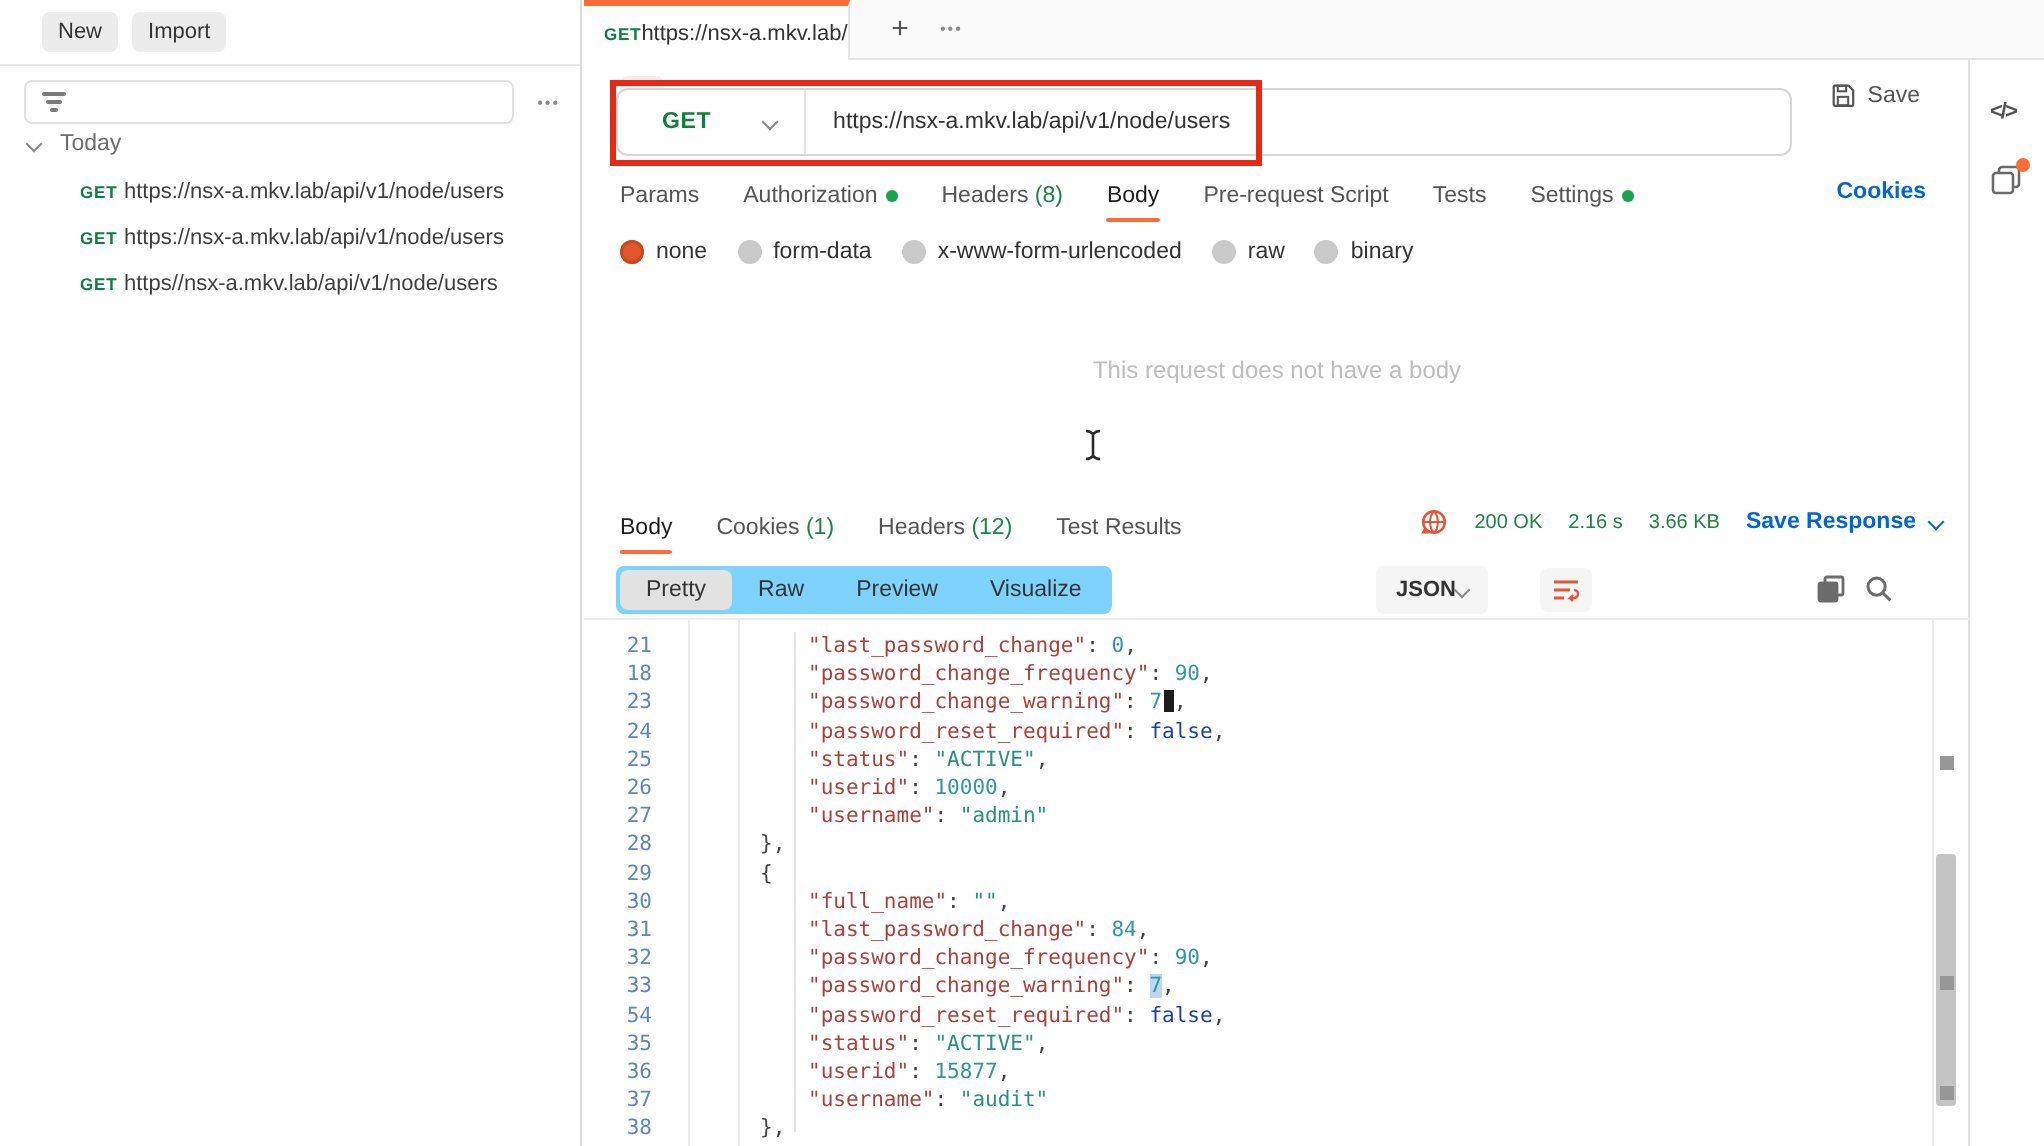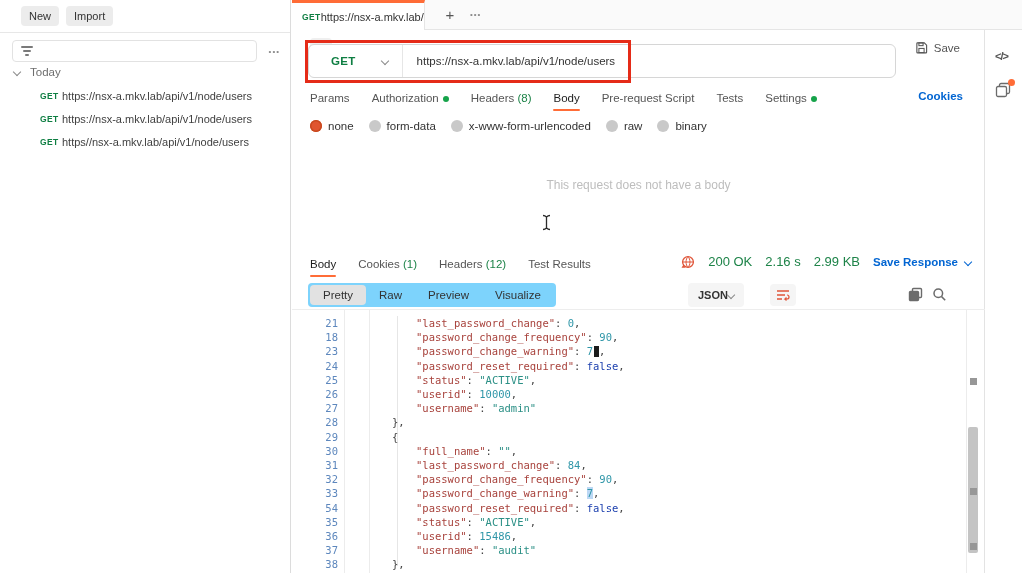--- a/index.html
+++ b/index.html
@@ -82,40 +82,40 @@
   .radio-opt { display:flex; align-items:center; gap:6px; cursor:pointer; }
   .radio { width:12px; height:12px; border-radius:50%; background:#c9c9c9; }
   .radio.sel { background:#e0552f; box-shadow:inset 0 0 0 1.5px #c8491f; }
   .radio-label { font-size:11.5px; color:#333; }
 
   #empty-body { position:absolute; left:0; top:178px; width:693px; text-align:center; font-size:12px; color:#bdbdbd; }
 
   
   #resp-tabs-row { position:absolute; left:0; top:250px; width:693px; height:28px; }
   #resp-meta { position:absolute; right:14px; top:4px; display:flex; align-items:center; gap:13px; }
-  .meta-green { font-size:13px; color:#1d8348; }
+  .meta-green { font-size:10px; color:#1d8348; }
   #save-resp { display:flex; align-items:center; gap:7px; font-size:11.5px; font-weight:bold; color:#0265d2; cursor:pointer; }
   #save-resp .chev { border-color:#0265d2; }
 
   #resp-toolbar { position:absolute; left:0; top:282px; width:693px; height:28px; border-bottom:1px solid #ededed; }
   #view-modes { position:absolute; left:16px; top:1px; display:flex; background:#7dd3fc; border-radius:4px; padding:2px; }
   .seg { font-size:11.5px; color:#333; padding:4px 13px; border-radius:4px; cursor:pointer; white-space:nowrap; }
   .seg.active { background:#e2e2e2; }
   #fmt-select { position:absolute; left:396px; top:1px; height:24px; background:#f5f5f5; border-radius:4px; display:flex; align-items:center; gap:0; padding:0 10px; cursor:pointer; }
   #fmt-label { font-size:11px; color:#333; font-weight:bold; }
   #wrap-btn { position:absolute; left:478px; top:2px; width:26px; height:22px; background:#f5f5f5; border-radius:4px; display:flex; align-items:center; justify-content:center; cursor:pointer; }
   #copy-btn { position:absolute; right:62px; top:5px; cursor:pointer; }
   #search-btn { position:absolute; right:38px; top:5px; cursor:pointer; }
 
   
   #code-area { position:absolute; left:0; top:310px; width:693px; height:263px; overflow:hidden;
     font-family:"DejaVu Sans Mono", monospace; font-size:10.5px; }
   .gutter-line { position:absolute; top:0; bottom:0; width:1px; background:#ececec; }
   #indent-guide { position:absolute; left:105px; top:6px; height:250px; width:1px; background:#e6e6e6; }
-  .code-line { position:absolute; left:12px; width:693px; height:14.2px; line-height:14.2px; white-space:pre; }
+  .code-line { position:absolute; left:0; width:693px; height:14.2px; line-height:14.2px; white-space:pre; }
   .ln { position:absolute; left:0; width:34px; text-align:right; color:#5d87bd; }
   .ct { position:absolute; left:88px; }
   .seg-p { color:#444; } .seg-k { color:#a8423c; } .seg-t { color:#2a8f85; }
   .seg-d { color:#2f96a8; } .seg-b { color:#1b3fae; font-weight:normal; }
   .seg-x { color:#2f96a8; background:#bcd8f5; }
   .caret { display:inline-block; width:5px; height:11px; background:#1c1c1c; vertical-align:-2px; margin-left:1px; }
 
   
   #sb-track { position:absolute; left:674px; top:310px; width:1px; height:263px; background:#ececec; }
   #sb-thumb { position:absolute; left:676px; top:427px; width:10px; height:126px; background:#c4c4c4; border-radius:2px; }
@@ -257,21 +257,21 @@
           <span class="tab">Test Results</span>
         </div>
       <div id="resp-meta">
         <svg width="14" height="14" viewBox="0 0 14 14">
             <circle cx="7" cy="7" r="5.4" fill="none" stroke="#e0563a" stroke-width="1.3"></circle>
             <path d="M1.6 7 h10.8 M7 1.6 c-2.6 2.6 -2.6 8.2 0 10.8 M7 1.6 c2.6 2.6 2.6 8.2 0 10.8" fill="none" stroke="#e0563a" stroke-width="1"></path>
             <path d="M2.5 9.5 l2 3.2 h-4 z" fill="#e0563a"></path>
           </svg>
         <span class="meta-green">200 OK</span>
         <span class="meta-green">2.16 s</span>
-        <span class="meta-green">2.99 KB</span>
+        <span class="meta-green">3.66 KB</span>
         <span id="save-resp">
           <span>Save Response</span>
           <span class="chev"></span>
         </span>
       </div>
     </div>
 
     <div id="resp-toolbar">
       <div id="view-modes">
           <span class="seg active">Pretty</span>
@@ -317,21 +317,21 @@
           <div class="code-line" style="top: 77px;"><span class="ln">26</span><span class="ct" style="left: 112px;"><span class="seg-k">"userid"</span><span class="seg-p">: </span><span class="seg-d">10000</span><span class="seg-p">,</span></span></div>
           <div class="code-line" style="top: 91.2px;"><span class="ln">27</span><span class="ct" style="left: 112px;"><span class="seg-k">"username"</span><span class="seg-p">: </span><span class="seg-t">"admin"</span></span></div>
           <div class="code-line" style="top: 105.4px;"><span class="ln">28</span><span class="ct" style="left: 88px;"><span class="seg-p">},</span></span></div>
           <div class="code-line" style="top: 119.6px; padding-left: 23px;"><span class="ln">29</span><span class="ct" style="left: 88px;"><span class="seg-p">{</span></span></div>
           <div class="code-line" style="top: 133.8px;"><span class="ln">30</span><span class="ct" style="left: 112px;"><span class="seg-k">"full_name"</span><span class="seg-p">: </span><span class="seg-t">""</span><span class="seg-p">,</span></span></div>
           <div class="code-line" style="top: 148px;"><span class="ln">31</span><span class="ct" style="left: 112px;"><span class="seg-k">"last_password_change"</span><span class="seg-p">: </span><span class="seg-d">84</span><span class="seg-p">,</span></span></div>
           <div class="code-line" style="top: 162.2px;"><span class="ln">32</span><span class="ct" style="left: 112px;"><span class="seg-k">"password_change_frequency"</span><span class="seg-p">: </span><span class="seg-d">90</span><span class="seg-p">,</span></span></div>
           <div class="code-line" style="top: 176.4px;"><span class="ln">33</span><span class="ct" style="left: 112px;"><span class="seg-k">"password_change_warning"</span><span class="seg-p">: </span><span class="seg-x">7</span><span class="seg-p">,</span></span></div>
           <div class="code-line" style="top: 190.6px;"><span class="ln">54</span><span class="ct" style="left: 112px;"><span class="seg-k">"password_reset_required"</span><span class="seg-p">: </span><span class="seg-b">false</span><span class="seg-p">,</span></span></div>
           <div class="code-line" style="top: 204.8px;"><span class="ln">35</span><span class="ct" style="left: 112px;"><span class="seg-k">"status"</span><span class="seg-p">: </span><span class="seg-t">"ACTIVE"</span><span class="seg-p">,</span></span></div>
-          <div class="code-line" style="top: 219px;"><span class="ln">36</span><span class="ct" style="left: 112px;"><span class="seg-k">"userid"</span><span class="seg-p">: </span><span class="seg-d">15486</span><span class="seg-p">,</span></span></div>
+          <div class="code-line" style="top: 219px;"><span class="ln">36</span><span class="ct" style="left: 112px;"><span class="seg-k">"userid"</span><span class="seg-p">: </span><span class="seg-d">15877</span><span class="seg-p">,</span></span></div>
           <div class="code-line" style="top: 233.2px;"><span class="ln">37</span><span class="ct" style="left: 112px;"><span class="seg-k">"username"</span><span class="seg-p">: </span><span class="seg-t">"audit"</span></span></div>
           <div class="code-line" style="top: 247.4px;"><span class="ln">38</span><span class="ct" style="left: 88px;"><span class="seg-p">},</span></span></div>
         </div>
     </div>
     <div id="sb-track"></div>
     <div id="sb-thumb"></div>
     <div class="sb-mark" style="top:378px;"></div>
     <div class="sb-mark" style="top:488px;"></div>
     <div class="sb-mark" style="top:543px;"></div>
 

